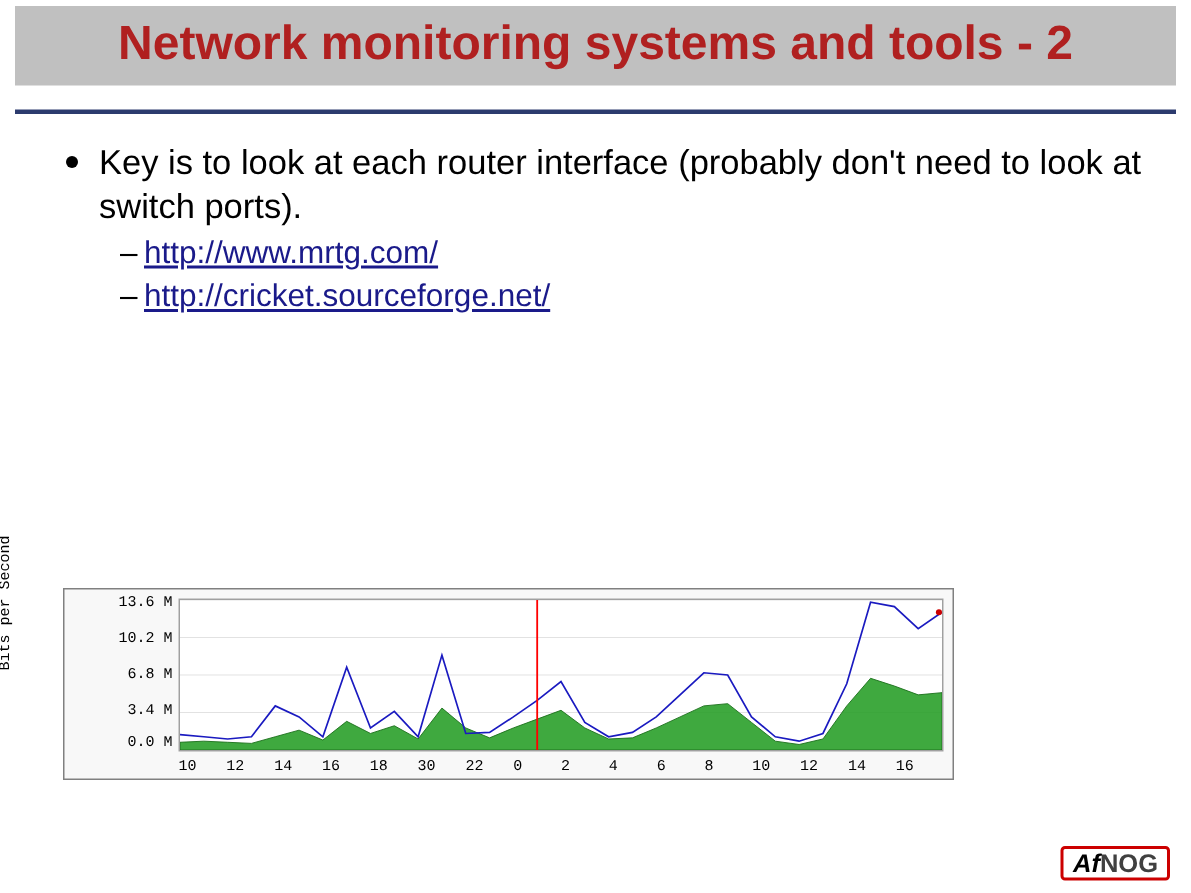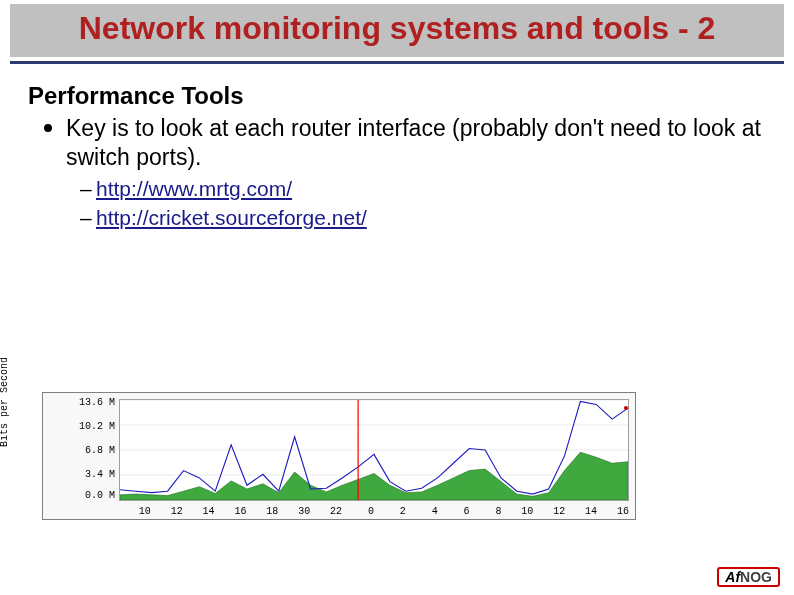--- a/index.html
+++ b/index.html
@@ -12,21 +12,21 @@
   color: #000;
 }
 .slide {
   width: 794px;
   height: 595px;
   position: relative;
   box-sizing: border-box;
 }
 .title-bar {
   background: #c0c0c0;
-  margin: 4px 10px 4px 10px;
+  margin: 4px 10px 16px 10px;
   padding: 6px 10px 10px 10px;
 }
 .title-bar h1 {
   margin: 0;
   font-size: 32px;
   line-height: 1.15;
   font-weight: bold;
   text-align: center;
   color: #b02020;
 }
@@ -122,50 +122,49 @@
 .xtick-row {
   position: absolute;
   left: 76px;
   right: 6px;
   bottom: 2px;
   font-family: "Courier New", monospace;
   font-size: 10px;
   display: flex;
   justify-content: space-between;
 }
-.xtick-row span { flex: 1; text-align: right; }
+.xtick-row span { flex: 1; text-align: left; }
 .logo {
   position: absolute;
   right: 14px;
   bottom: 12px;
   border: 2px solid #c00;
   border-radius: 3px;
   padding: 1px 6px 1px 6px;
-  font-size: 14px;
+  font-size: 17px;
   font-weight: bold;
   line-height: 1;
   display: flex;
   align-items: flex-end;
   background: #fff;
 }
 .logo .af { color: #000; font-style: italic; }
 .logo .nog { color: #404040; }
 </style>
 </head>
 <body>
 
 <div class="slide">
 
   <div class="title-bar">
     <h1>Network monitoring systems and tools - 2</h1>
   </div>
   <div class="underline"></div>
 
   <div class="content">
-    <p class="section-head">Performance Tools</p>
     <ul class="bullets">
       <li>Key is to look at each router interface (probably don't need to look at switch ports).</li>
     </ul>
     <ul class="sublinks">
       <li><span class="dash">–</span><a href="#">http://www.mrtg.com/</a></li>
       <li><span class="dash">–</span><a href="#">http://cricket.sourceforge.net/</a></li>
     </ul>
   </div>
 
   <div class="chart-box">

